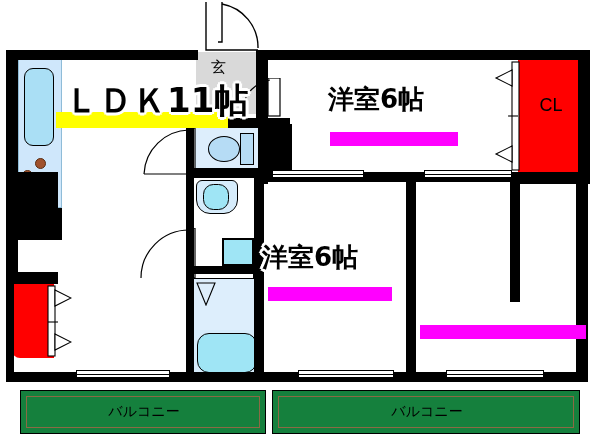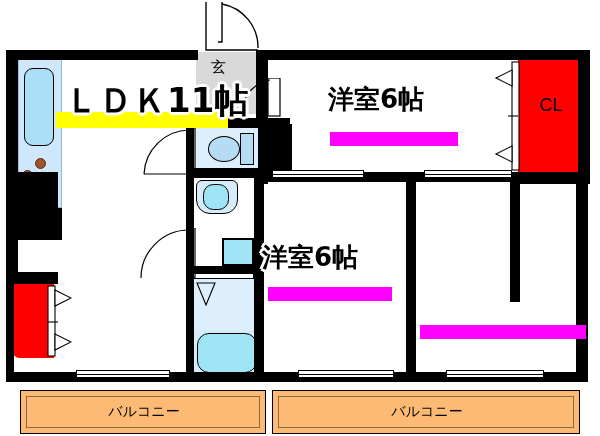--- a/index.html
+++ b/index.html
@@ -12,21 +12,21 @@
   }
   .abs{position:absolute;box-sizing:border-box;}
 
   
   .wall{background:#000000;}
 
   
   .room{background:#ffffff;}
   .closet{background:#ff0000;}
   .genkan{background:#d9d9d9;}
-  .balcony{background:#fdba74;border:1px solid #000;}
+  .balcony{background:#15803d;border:1px solid #000;}
   .balcony-inner{position:absolute;left:5px;top:5px;right:5px;bottom:5px;border:1px solid #8a6a44;}
 
   
   .fix{background:#cfe7fb;border:1px solid #000;}
   .sink-basin{background:#aadff5;border:1px solid #000;border-radius:9px;}
   .burner{background:#a0522d;border-radius:50%;border:1px solid #5a2d12;}
   .tub{background:#9fe5f5;border:1px solid #000;border-radius:12px;}
   .toilet-bowl{background:#b6dcf5;border:1px solid #000;border-radius:50%;}
   .toilet-tank{background:#b6dcf5;border:1px solid #000;}
   .wash-bowl{background:#9fe5f5;border:1px solid #000;border-radius:40%;}

